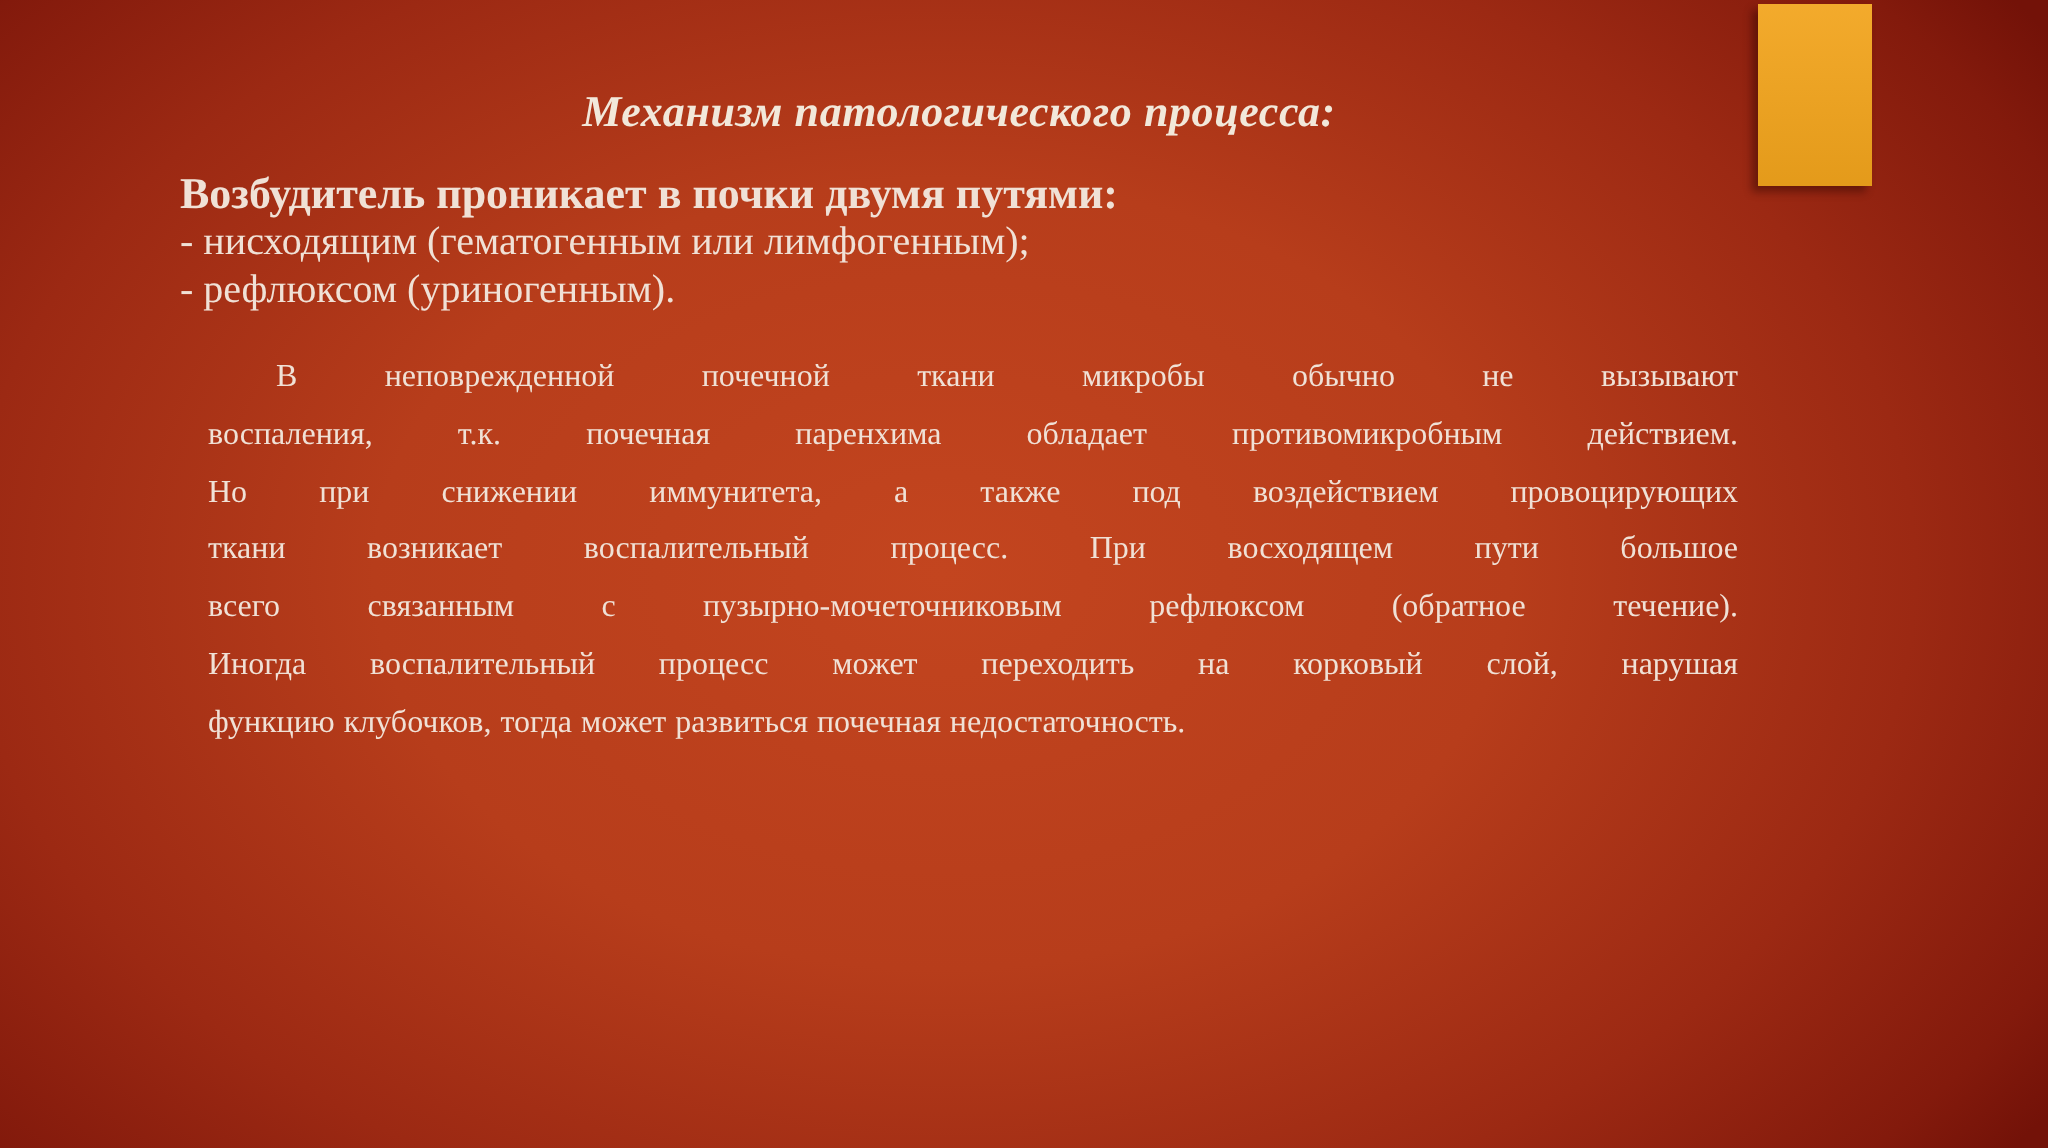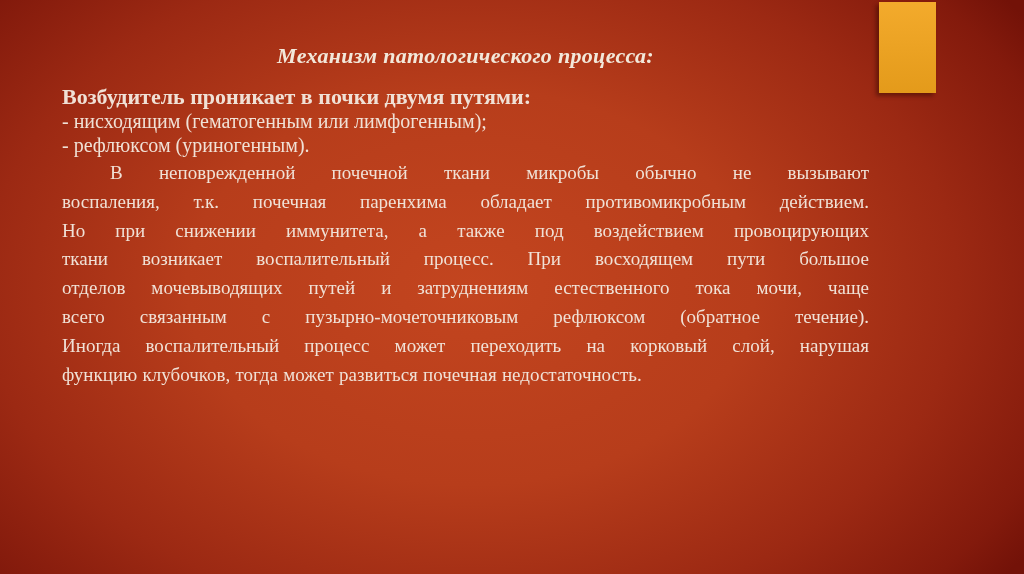--- a/index.html
+++ b/index.html
@@ -3,21 +3,21 @@
 <meta charset="utf-8">
 <title>Slide</title>
 <style>
   :root {
     --bg-center: #c3451f;
     --bg-edge: #731208;
     --text-color: #f0e1d6;
     --title-color: #f2e8da;
     --accent-bar-color: #f2a41c;
   }
-  * { box-sizing: border-box; }
+  * { box-sizing: border-box; padding-left: 14px; }
   html, body { margin: 0; padding: 0; background: #1a0503; }
   .slide {
     position: relative;
     width: 1024px;
     height: 574px;
     margin: 0 auto;
     overflow: hidden;
     font-family: "Liberation Serif", "DejaVu Serif", serif;
     background:
       radial-gradient(ellipse 66% 82% at 46% 50%,
@@ -59,22 +59,22 @@
     font-size: 22px;
     line-height: 24px;
     font-weight: bold;
   }
   .bullet {
     margin: 0 0 0 0;
     font-size: 20px;
     line-height: 24px;
   }
   .paragraph {
-    margin-top: 2px;
-    font-size: 19px;
+    margin-top: 18px;
+    font-size: 16px;
     line-height: 28.8px;
   }
   .pline {
     text-align: justify;
     text-align-last: justify;
     white-space: normal;
     word-spacing: 0.5px;
   }
   .pline.first { padding-left: 48px; }
   .pline.last  { text-align-last: left; }
@@ -92,19 +92,18 @@
 
     <p class="bullet">- нисходящим (гематогенным или лимфогенным);</p>
 
     <p class="bullet">- рефлюксом (уриногенным).</p>
 
     <div class="paragraph">
       <div class="pline first">В неповрежденной почечной ткани микробы обычно не вызывают</div>
       <div class="pline">воспаления, т.к. почечная паренхима обладает противомикробным действием.</div>
       <div class="pline">Но при снижении иммунитета, а также под воздействием провоцирующих</div>
       <div class="pline">ткани возникает воспалительный процесс. При восходящем пути большое</div>
-      <div class="pline">отделов мочевыводящих путей и затруднениям естественного тока мочи, чаще</div>
       <div class="pline">всего связанным с пузырно-мочеточниковым рефлюксом (обратное течение).</div>
       <div class="pline">Иногда воспалительный процесс может переходить на корковый слой, нарушая</div>
       <div class="pline last">функцию клубочков, тогда может развиться почечная недостаточность.</div>
     </div>
   </div>
 </div>
 
 </body></html>

